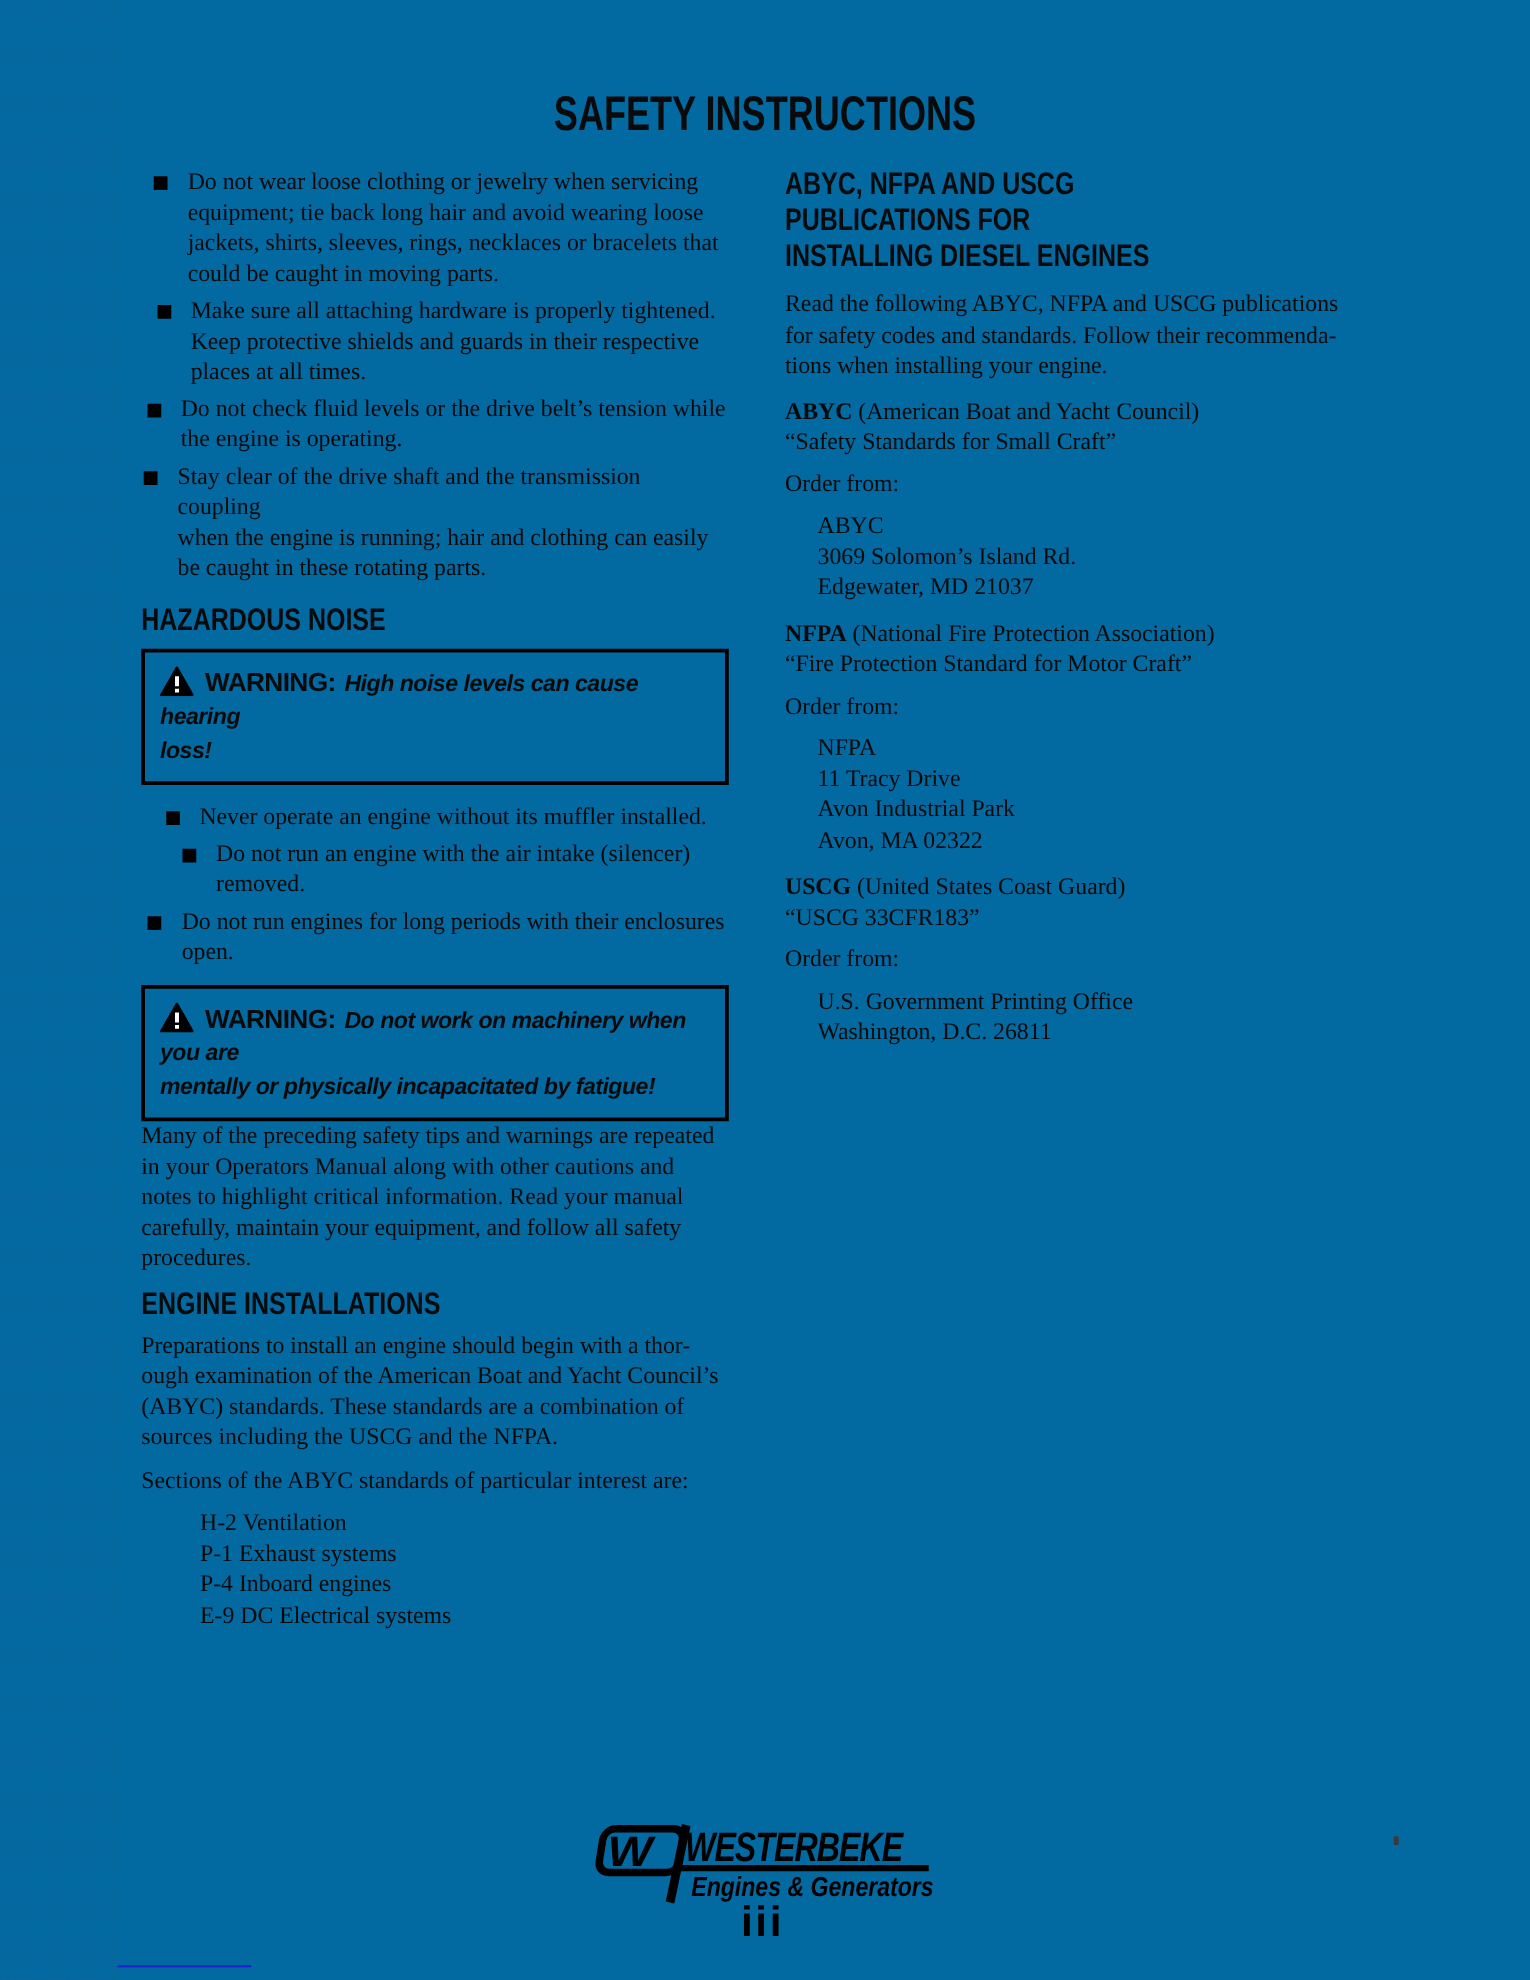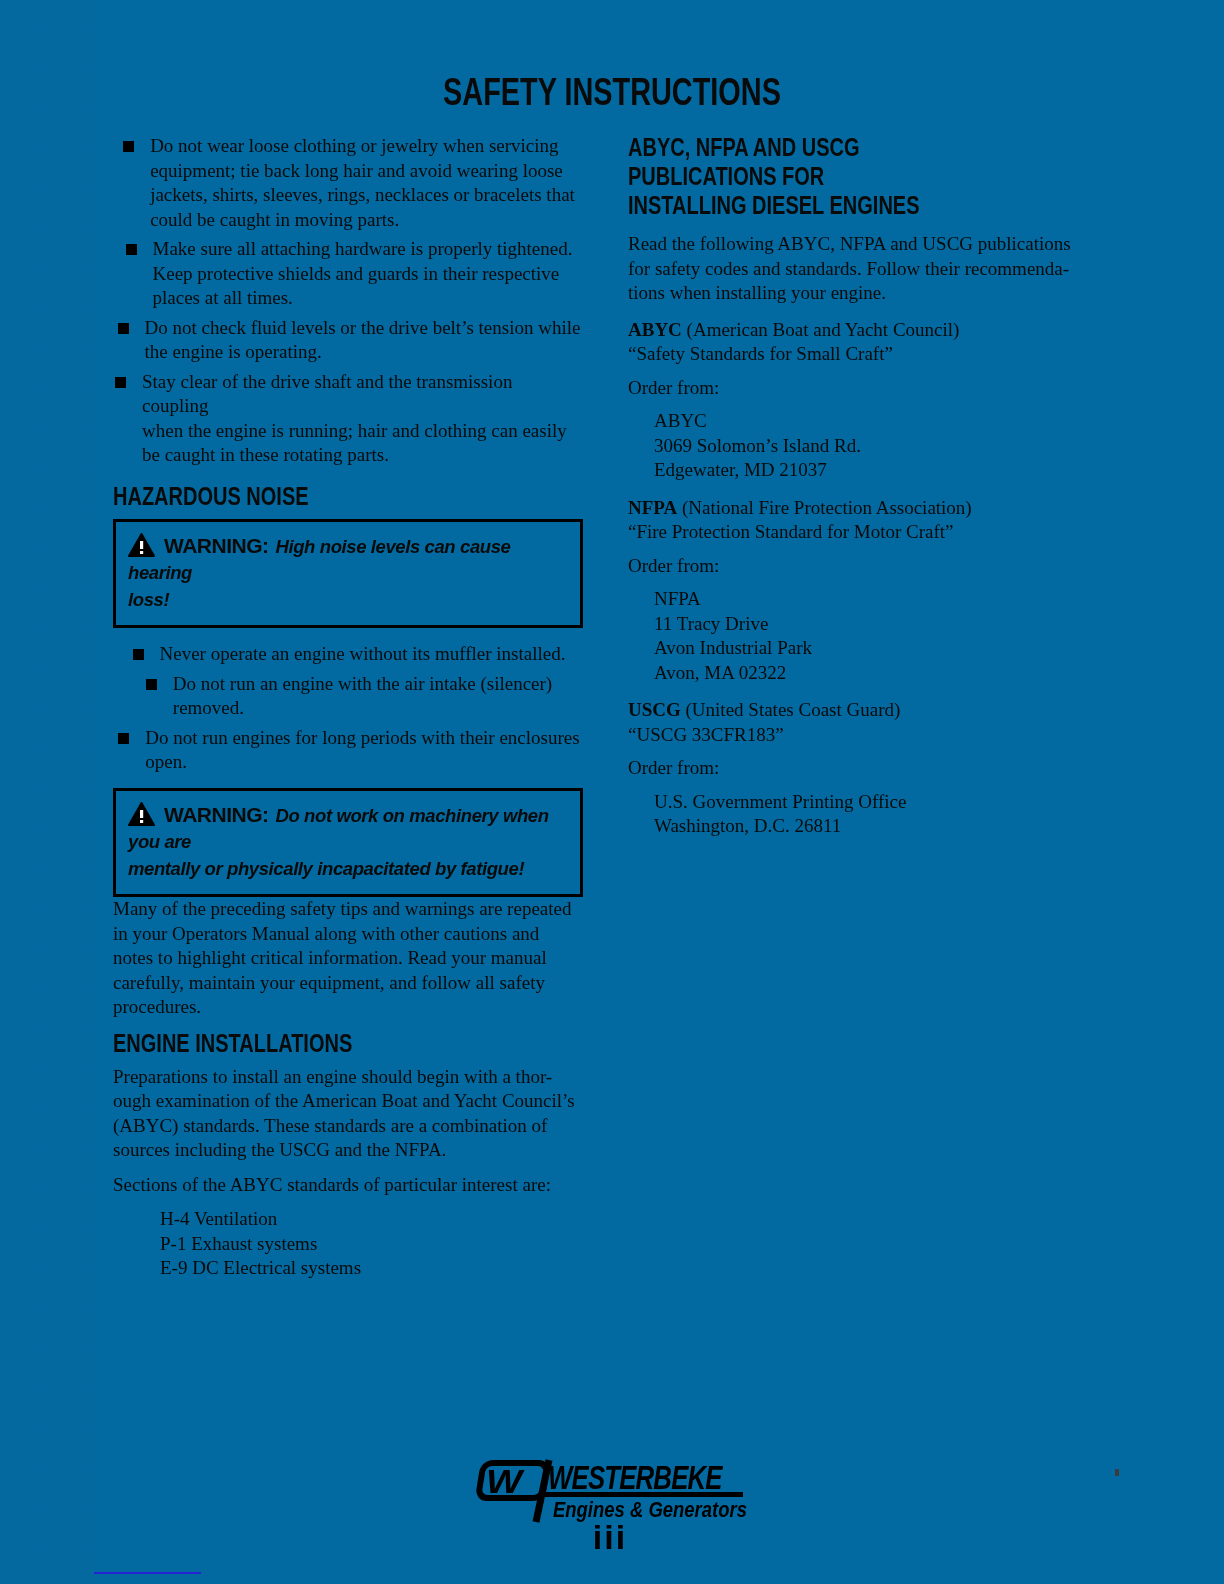--- a/index.html
+++ b/index.html
@@ -143,22 +143,23 @@
 carefully, maintain your equipment, and follow all safety
 procedures.</p>
 
     <h2 class="h2 mt-md">ENGINE INSTALLATIONS</h2>
     <p class="body">Preparations to install an engine should begin with a thor-
 ough examination of the American Boat and Yacht Council’s
 (ABYC) standards. These standards are a combination of
 sources including the USCG and the NFPA.</p>
     <p class="body">Sections of the ABYC standards of particular interest are:</p>
     <div class="mlist">
-      <div>H-4 Ventilation</div>
+      <div>H-2 Ventilation</div>
       <div>P-1 Exhaust systems</div>
+      <div>P-4 Inboard engines</div>
       <div>E-9 DC Electrical systems</div>
     </div>
   </div>
 
   <div class="col col-right">
     <h2 class="h2" style="line-height:29px; margin-bottom:12px;">ABYC, NFPA AND USCG PUBLICATIONS FOR
 INSTALLING DIESEL ENGINES</h2>
     <p class="body" style="margin-bottom:12px;">Read the following ABYC, NFPA and USCG publications
 for safety codes and standards. Follow their recommenda-
 tions when installing your engine.</p>

